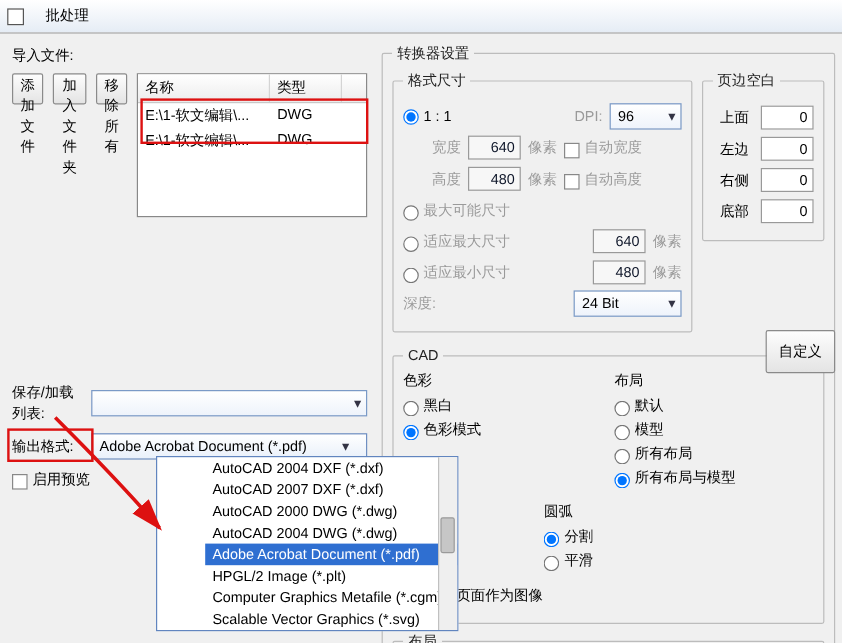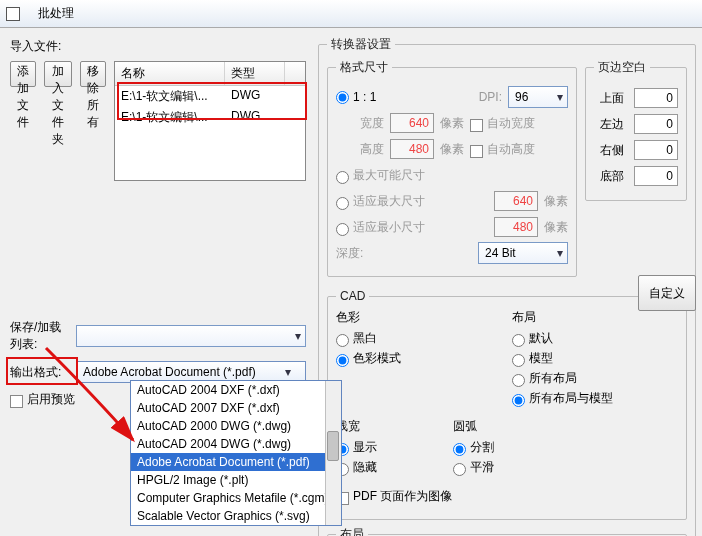--- a/index.html
+++ b/index.html
@@ -20,29 +20,29 @@
 .filetable .row div { padding: 2px 6px; white-space: nowrap; overflow: hidden; }
 .cname { width: 110px; }
 .ctype { width: 60px; }
 .redbox { position: absolute; border: 2px solid #d11; pointer-events: none; }
 fieldset { border: 1px solid #bcbcbc; border-radius: 2px; margin: 0 0 6px 0; padding: 6px 8px 8px 8px; }
 legend { padding: 0 4px; color: #222; }
 .frow { display: flex; align-items: center; gap: 6px; margin: 4px 0; min-height: 22px; }
 .radio, .check { display: inline-flex; align-items: flex-end; gap: 4px; }
 .radio input, .check input { margin: 0; }
 .numbox { width: 44px; height: 20px; border: 1px solid #999; background: #fff; text-align: right; padding: 0 4px; }
-.numbox.dim { color: #ef4444; background: #f7f7f7; }
+.numbox.dim { color: #0f172a; background: #f7f7f7; }
 .sel { height: 22px; border: 1px solid #7a9ac7; background: linear-gradient(#fff,#eef3fb); padding: 0 18px 0 6px; display: inline-flex; align-items: center; position: relative; cursor: pointer; min-width: 60px; }
 .sel::after { content: "▾"; position: absolute; right: 4px; color: #334; }
 .lbl-dim { color: #9a9a9a; }
 .formrow { display: flex; align-items: center; margin-top: 8px; gap: 6px; }
 .outlabel { width: 60px; }
 .combo { flex: 1; height: 22px; border: 1px solid #6f8fc2; background: linear-gradient(#fff,#e9f0fa); display: flex; align-items: center; padding: 0 18px 0 6px; position: relative; cursor: pointer; }
 .combo::after { content: "▾"; position: absolute; right: 14px; color: #334; }
-.dropdown { position: absolute; left: 130px; top: 380px; width: 212px; border: 1px solid #6185bf; background: #fff; z-index: 50; }
+.dropdown { position: absolute; left: 130px; top: 380px; width: 252px; border: 1px solid #6185bf; background: #fff; z-index: 50; padding-left: 40px; }
 .dropdown .opt { padding: 2px 6px; white-space: nowrap; overflow: hidden; cursor: pointer; }
 .dropdown .opt.selected { background: #2f6fd1; color: #fff; }
 .dropdown .sbar { position: absolute; right: 0; top: 0; bottom: 0; width: 16px; background: #efefef; border-left: 1px solid #c0c0c0; }
 .dropdown .thumb { position: absolute; right: 2px; top: 50px; width: 12px; height: 30px; background: #c6c6c6; border: 1px solid #9a9a9a; border-radius: 2px; }
 .cad-grid { display: flex; gap: 10px; }
 .cad-col { flex: 1; }
 .cad-col .title { margin-bottom: 4px; }
 .margin-row { display: flex; align-items: center; gap: 10px; margin: 6px 0; }
 .margin-row .ml { width: 30px; text-align: right; }
 .arrow-svg { position: absolute; left: 38px; top: 340px; z-index: 60; pointer-events: none; }

